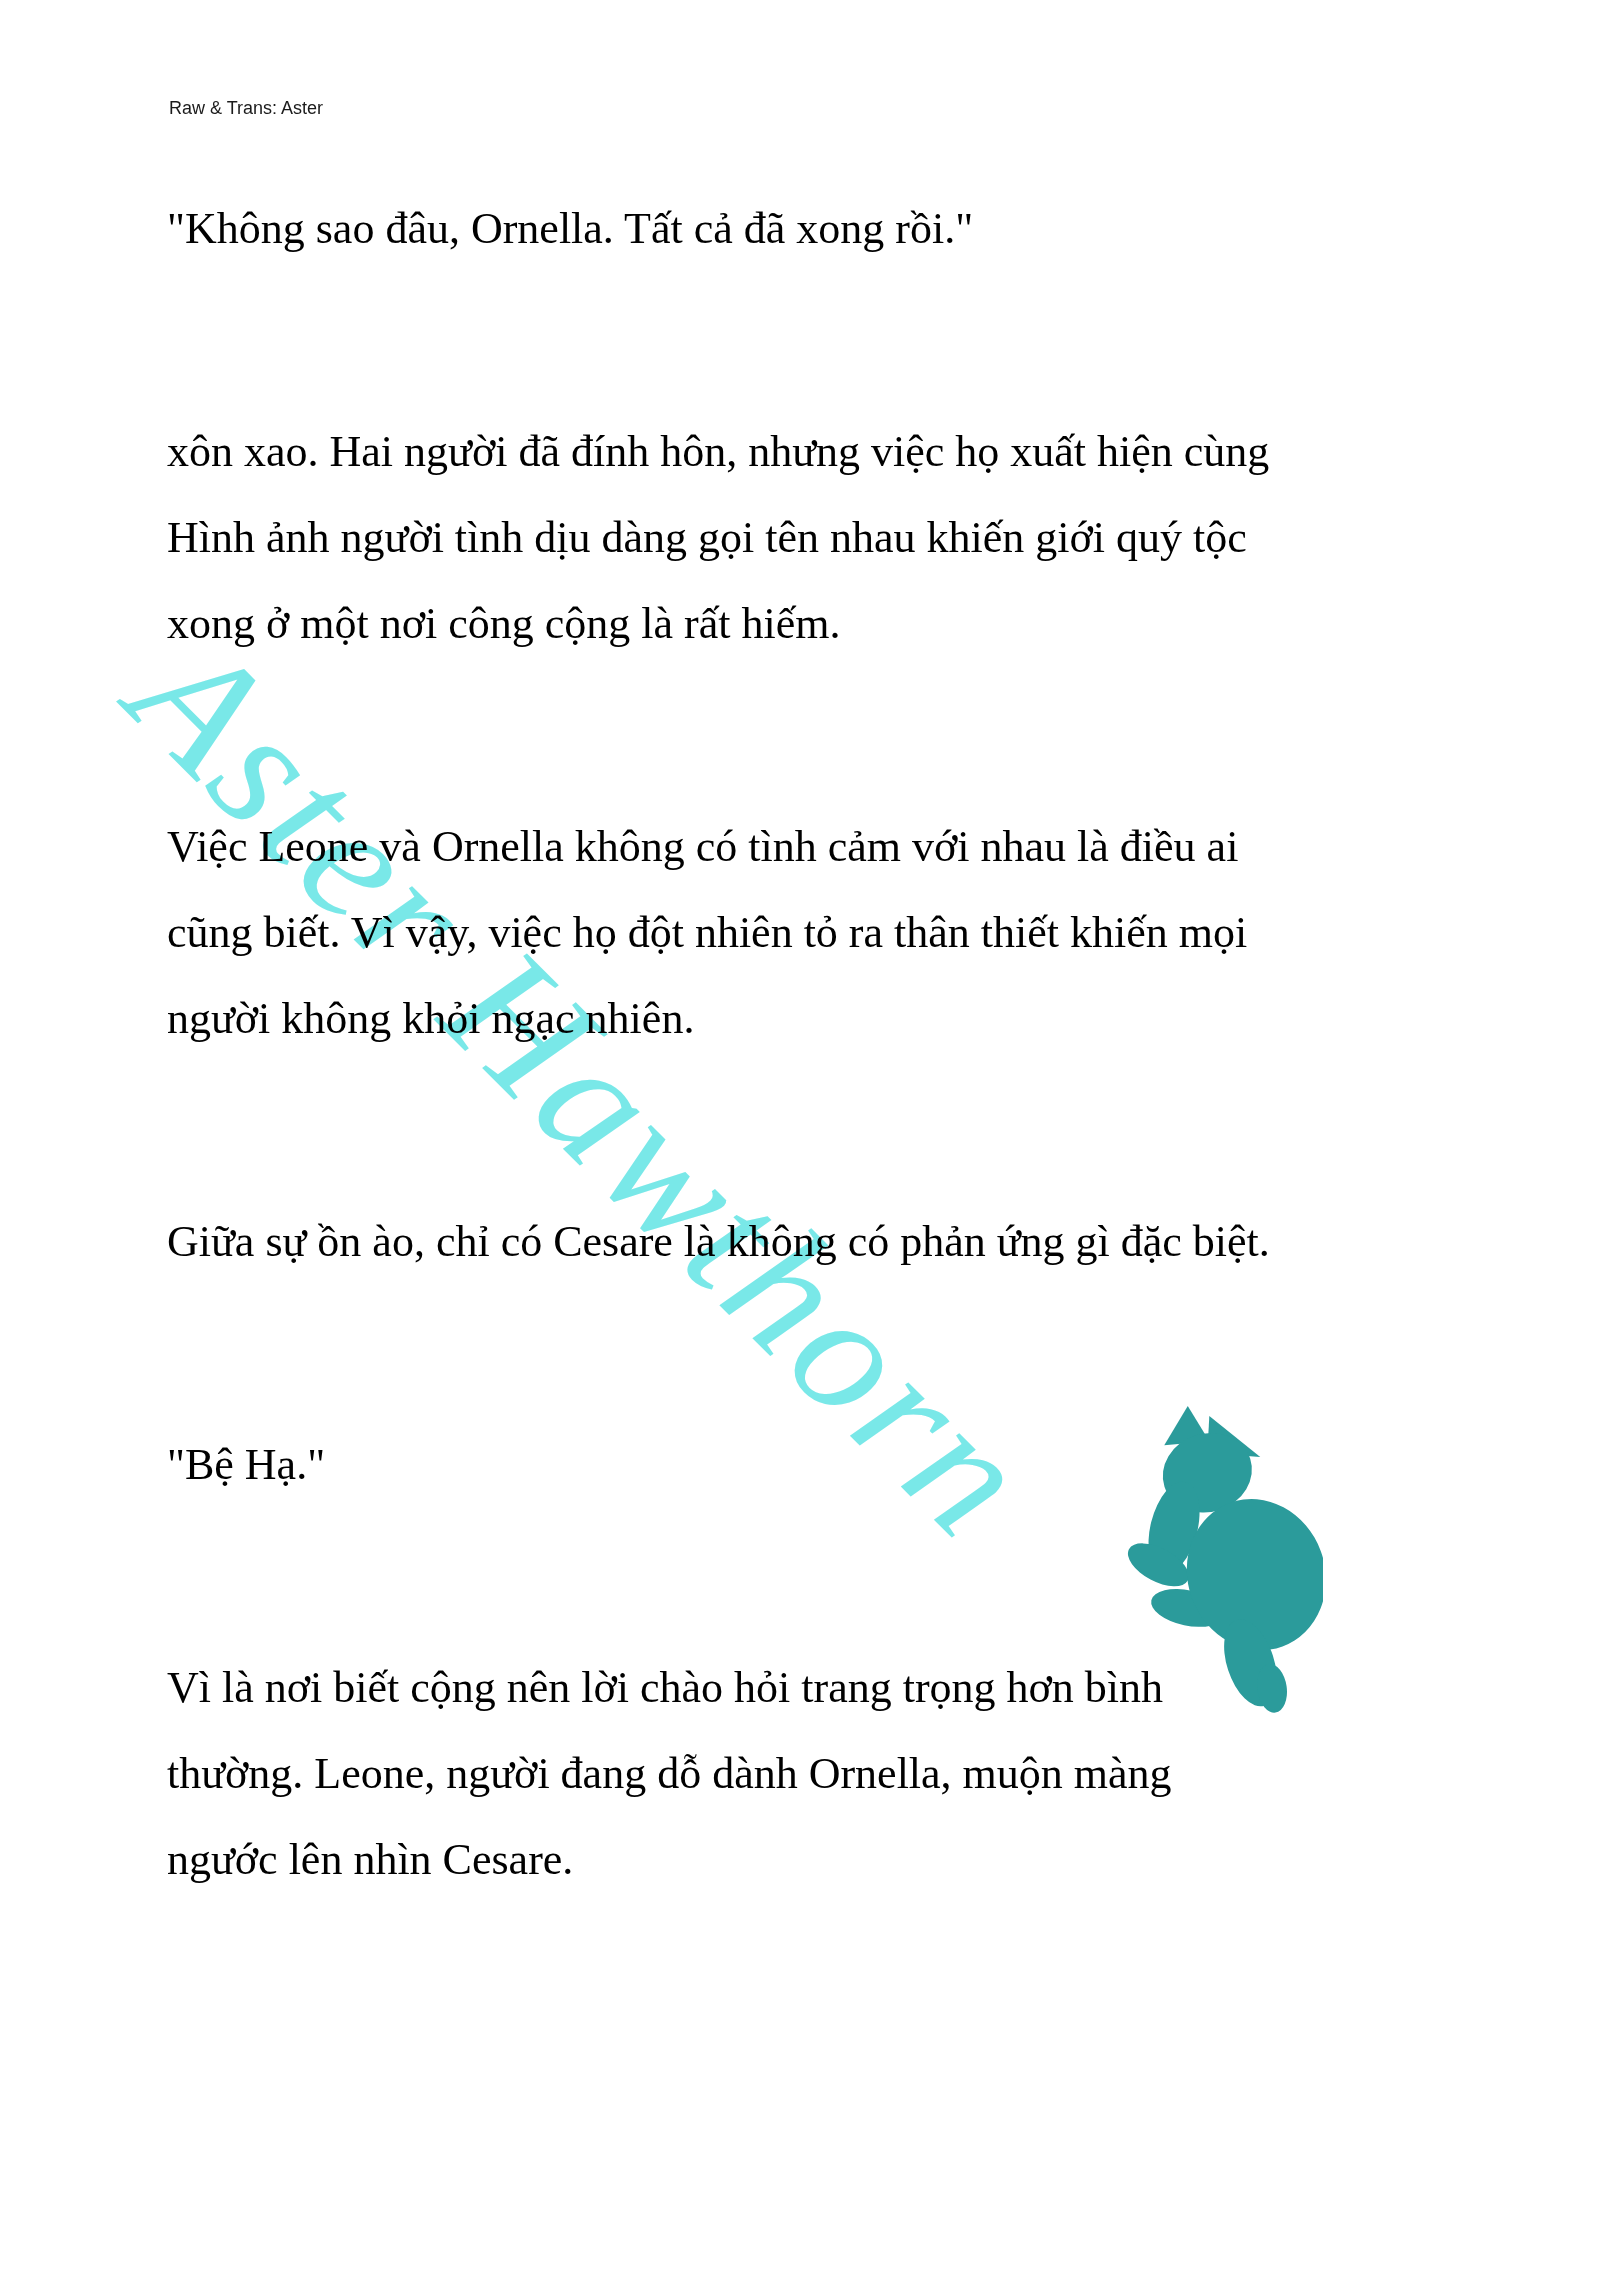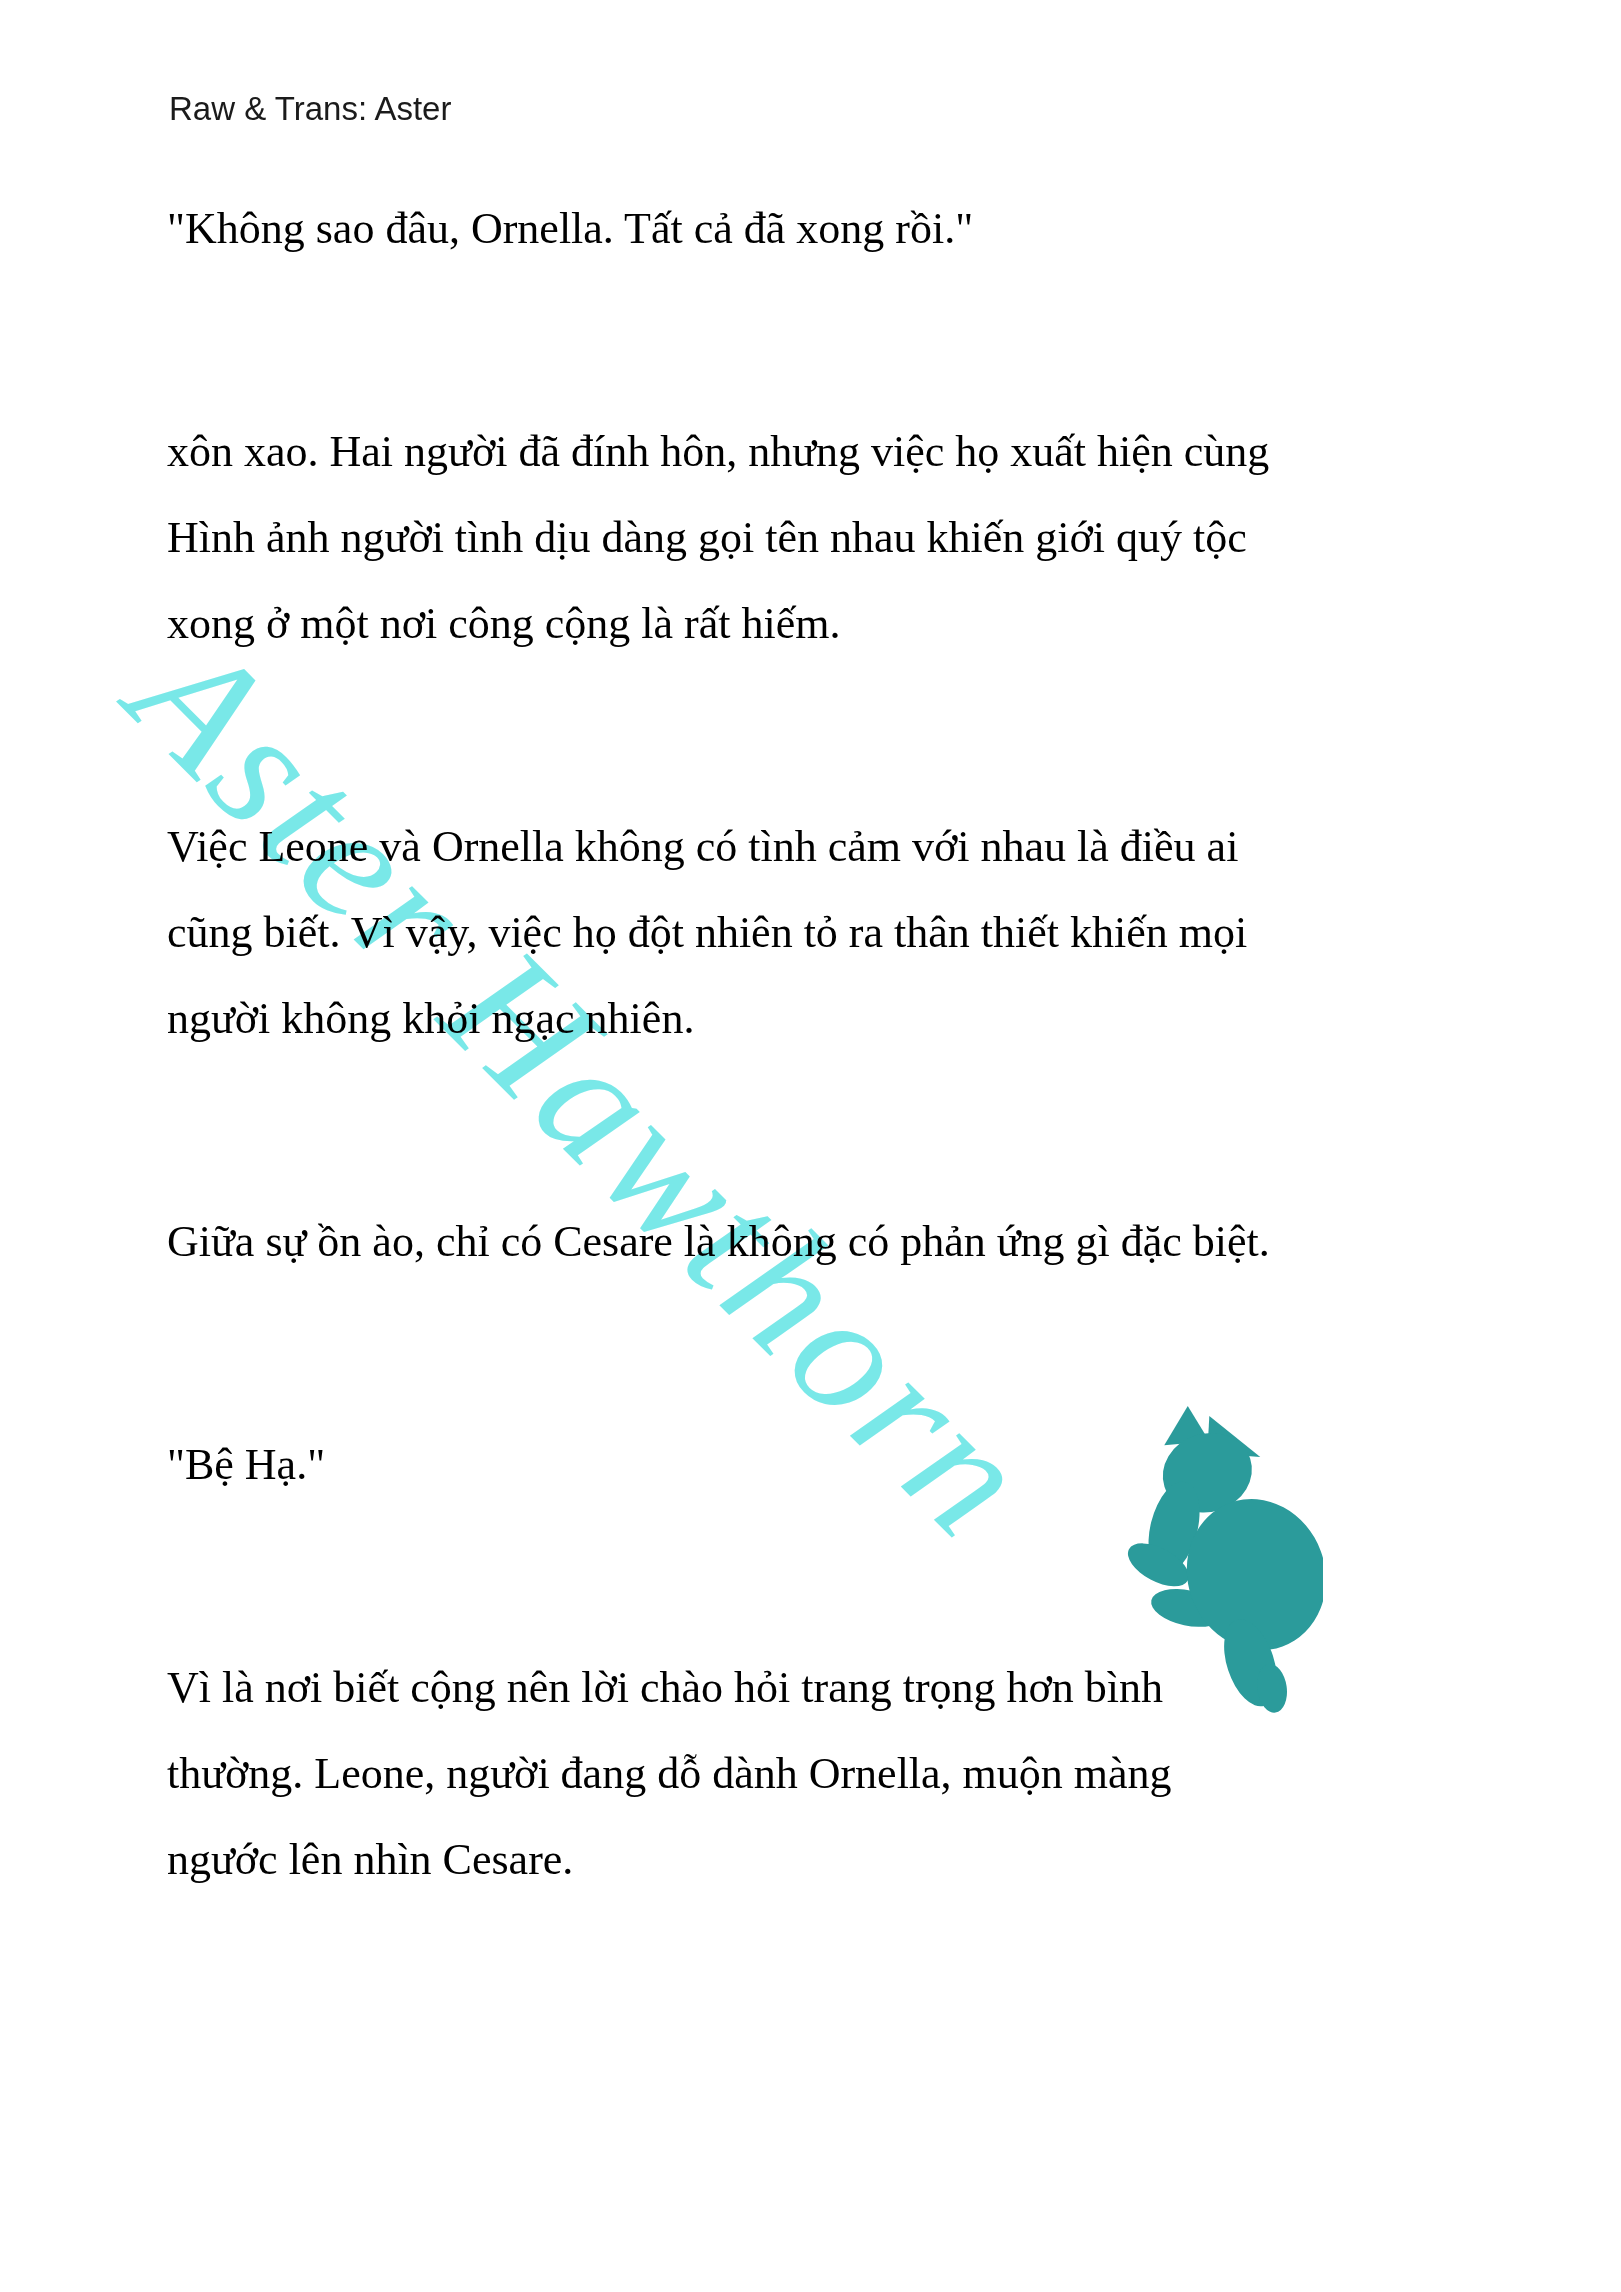--- a/index.html
+++ b/index.html
@@ -18,21 +18,21 @@
     background:var(--bg-color);
     overflow:hidden;
     font-family:"Liberation Serif", serif;
     color:var(--text-color);
   }
   .header{
     position:absolute;
     left:169px;
     top:92px;
     font-family:"Liberation Sans", sans-serif;
-    font-size:33px;
+    font-size:18px;
     line-height:33px;
     color:#1b1b1b;
     white-space:nowrap;
   }
   .watermark{
     position:absolute;
     left:233px;
     top:598px;
     transform:rotate(45deg);
     transform-origin:0 0;

